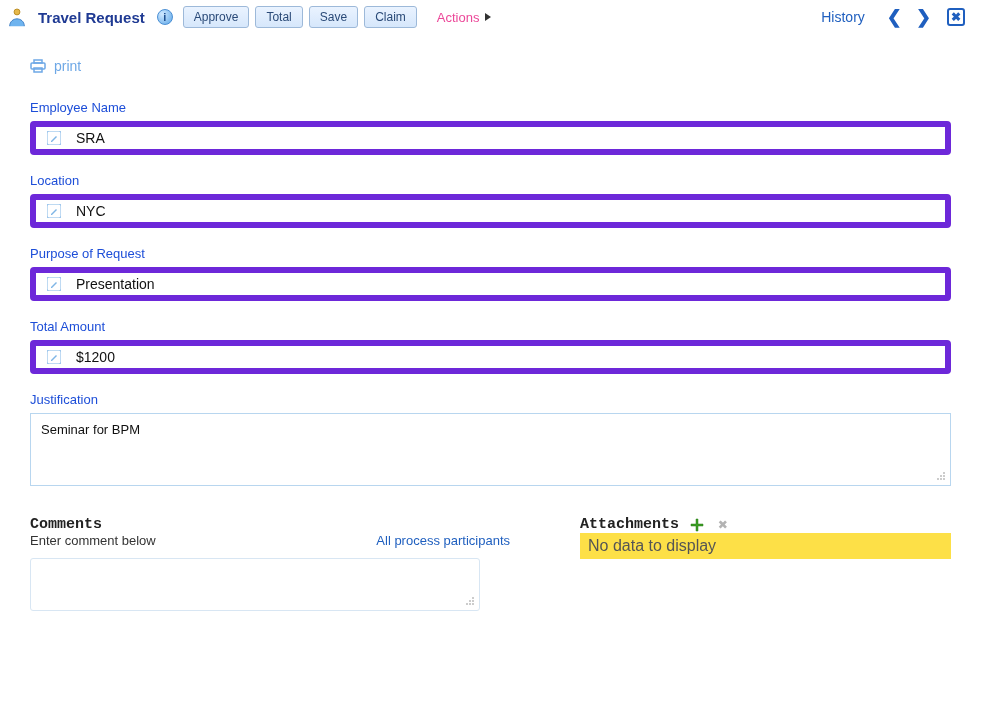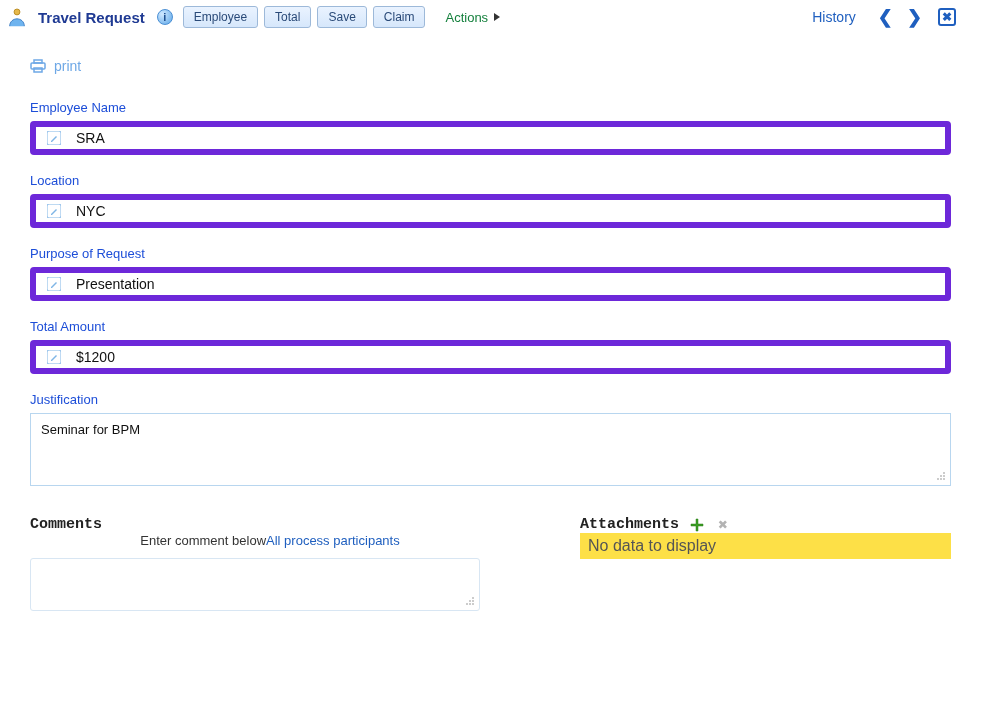--- a/index.html
+++ b/index.html
@@ -8,21 +8,21 @@
     padding: 0;
     font-family: Tahoma, Arial, sans-serif;
     font-size: 13px;
     color: #333;
     background: #fff;
     width: 981px;
   }
   .toolbar {
     display: flex;
     align-items: center;
-    padding: 6px 25px 6px 6px;
+    padding: 6px 16px 6px 6px;
     gap: 6px;
   }
   .toolbar-title {
     color: #1f3a93;
     font-weight: bold;
     font-size: 15px;
     margin-left: 4px;
     margin-right: 6px;
   }
   .person-icon { width:22px; height:22px; }
@@ -40,21 +40,21 @@
     border-radius: 3px;
     padding: 3px 10px;
     color: #2a4a78;
     cursor: pointer;
     font-family: inherit;
     font-size: 12px;
   }
   .actions-dd {
     margin-left: 14px;
     display:flex; align-items:center; gap:6px;
-    color:#15803d; cursor:pointer;
+    color:#ec4899; cursor:pointer;
     font-size:13px;
   }
   .tri-right {
     width:0;height:0;border-top:4px solid transparent;
     border-bottom:4px solid transparent;border-left:6px solid #333;
   }
   .toolbar-spacer { flex:1; }
   .history-link { color:#1f5fbf; cursor:pointer; margin-right:12px; font-size:14px; }
   .nav-chevron { color:#1f5fbf; font-size:18px; font-weight:bold; cursor:pointer; padding:0 4px;}
   .close-sq {
@@ -96,21 +96,21 @@
     position:absolute; right:4px; bottom:4px; width:10px; height:10px;
   }
   .lower { display:flex; gap:70px; margin-top:30px;}
   .lower-left { flex:0 0 480px; }
   .lower-right { flex:1; }
   .section-head {
     font-weight:bold; font-size:15px; color:#222;
     display:flex; align-items:center; gap:10px; margin-bottom:0;font-family:Liberation Mono, monospace;
   }
   .comment-meta {
-    display:flex; justify-content:center; align-items:center;
+    display:flex; justify-content:space-between; align-items:center;
     font-size:13px; margin-bottom:10px;
   }
   .participants-link { color:#1f5fbf; cursor:pointer; }
   .comment-box {
     width:450px; border:1px solid #d8e6f3; border-radius:3px;
     background:#fff; position:relative; padding:4px;
   }
   .comment-textarea {
     border:none; outline:none; width:100%; height:40px;
     resize:none; font-family:inherit; font-size:13px;
@@ -128,21 +128,21 @@
 </head>
 <body>
 
 <div class="toolbar">
   <svg class="person-icon" viewBox="0 0 24 24">
     <circle cx="12" cy="6.5" r="3.2" fill="#e6b84a" stroke="#b88a20"></circle>
     <path d="M4 22c0-5 4-8 8-8s8 3 8 8" fill="#6fb4ef" stroke="#3d7cc2"></path>
   </svg>
   <span class="toolbar-title">Travel Request</span>
   <span class="info-circle">i</span>
-  <button class="btn">Employee</button>
+  <button class="btn">Approve</button>
   <button class="btn">Total</button>
   <button class="btn">Save</button>
   <button class="btn">Claim</button>
   <span class="actions-dd">
     <span>Actions</span>
     <span class="tri-right"></span>
   </span>
   <span class="toolbar-spacer"></span>
   <span class="history-link">History</span>
   <span class="nav-chevron">❮</span>

